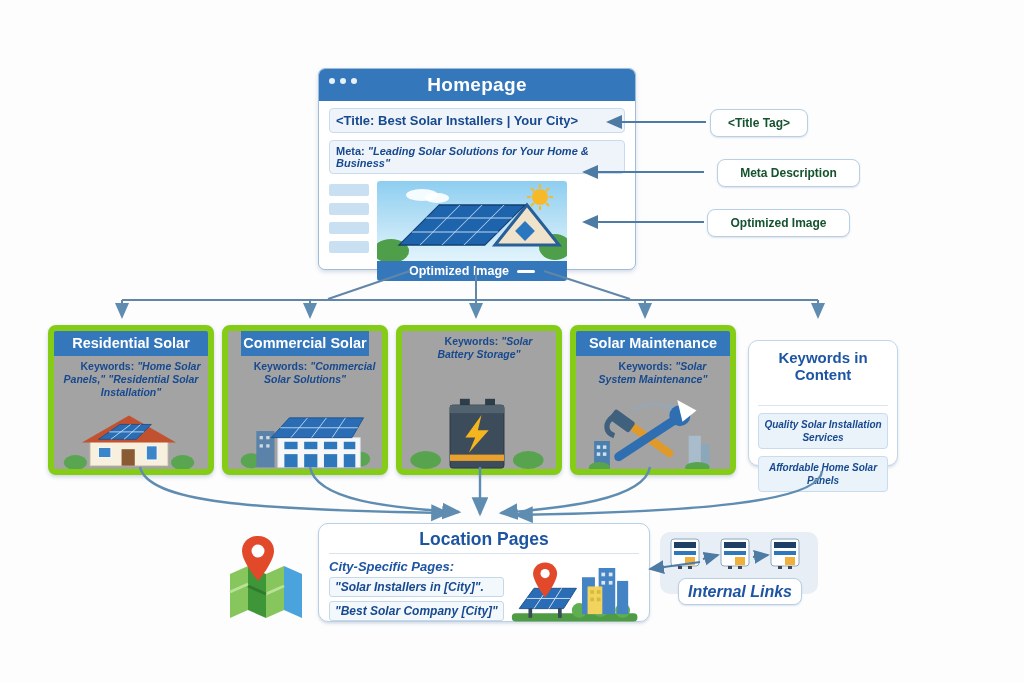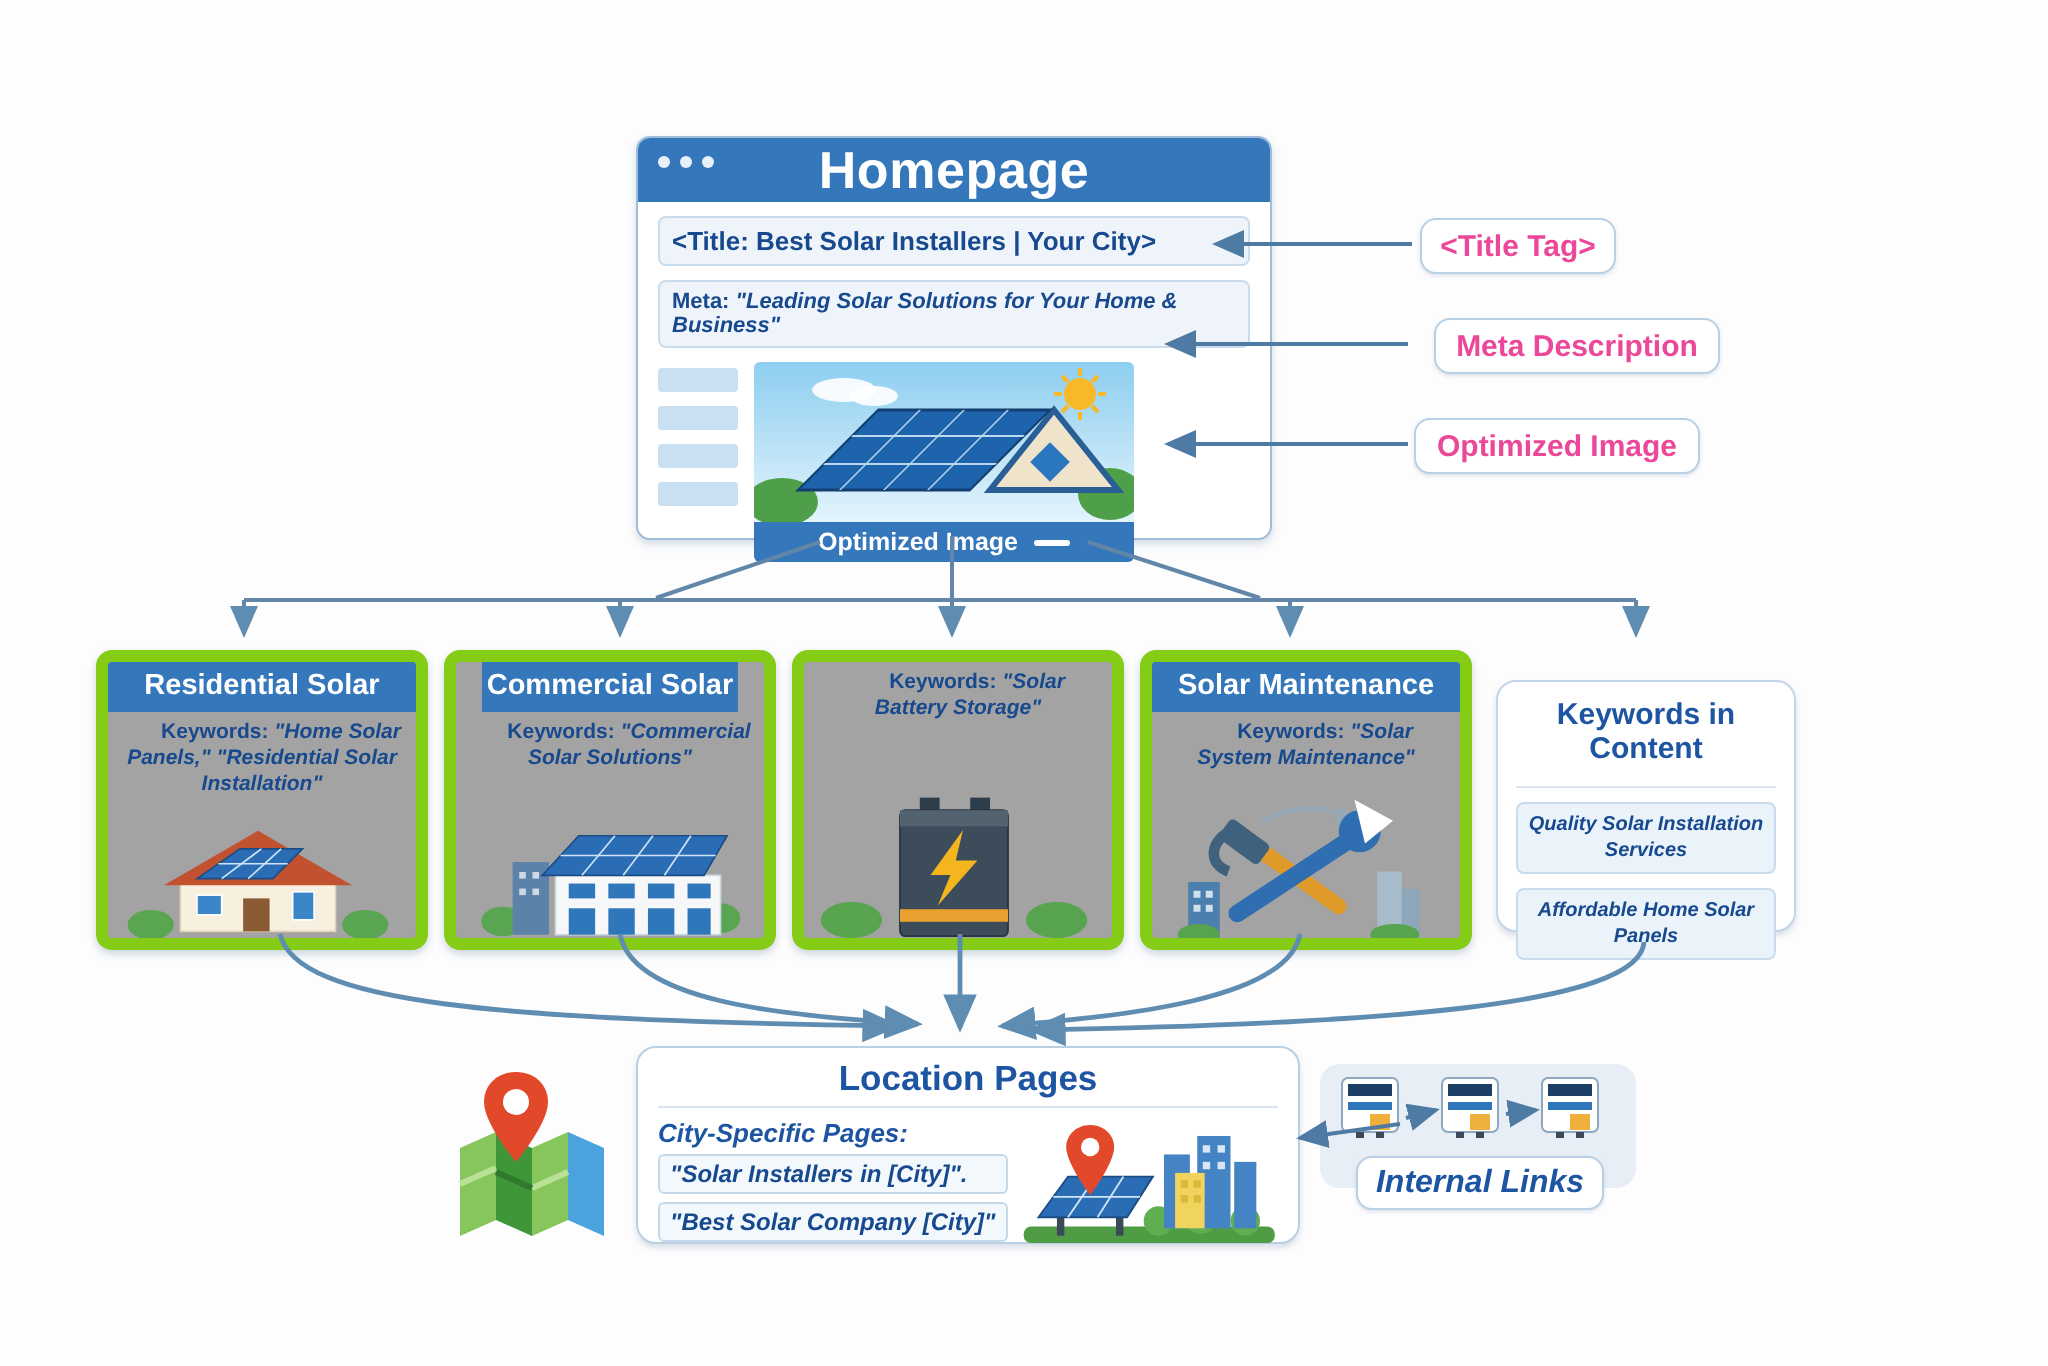--- a/index.html
+++ b/index.html
@@ -9,38 +9,38 @@
   
   #connectors{position:absolute;left:0;top:0;width:1024px;height:683px;z-index:6;pointer-events:none;}
 
   
   .homepage{left:318px;top:68px;width:316px;height:200px;background:#fff;
     border:1px solid #9fbcd9;border-radius:7px;box-shadow:0 2px 4px rgba(90,120,150,.25);z-index:2;}
   .hp-header{height:32px;background:#3477bb;border-radius:6px 6px 0 0;display:flex;
     align-items:center;justify-content:center;position:relative;}
   .hp-dots{position:absolute;left:10px;top:9px;display:flex;gap:5px;}
   .hp-dots i{width:6px;height:6px;border-radius:50%;background:#e9f1f8;display:block;}
-  .hp-title{color:#fff;font-weight:bold;font-size:26px;letter-spacing:.3px;}
+  .hp-title{color:#fff;font-weight:bold;font-size:19px;letter-spacing:.3px;}
   .hp-row{margin:7px 10px 0 10px;background:#eef4fa;border:1px solid #c9dcee;border-radius:4px;
     padding:4px 6px;font-weight:bold;color:#17498f;}
   .title-row{font-size:13px;}
   .meta-row{font-size:11px;}
   .meta-row i{font-style:italic;}
   .hp-media{display:flex;margin:7px 10px 0 10px;gap:8px;}
   .hp-bars{display:flex;flex-direction:column;gap:7px;padding-top:3px;}
   .hp-bars i{width:40px;height:12px;background:#c9dff2;border-radius:2px;display:block;}
   .hp-imgwrap{width:190px;}
   .hp-hero{display:block;border-radius:3px 3px 0 0;}
   .hp-caption{height:20px;background:#3477bb;color:#fff;font-weight:bold;font-size:12.5px;
     display:flex;align-items:center;justify-content:center;gap:8px;border-radius:0 0 3px 3px;}
   .cap-dash{display:inline-block;width:18px;height:3px;background:#fff;border-radius:2px;}
 
   
   .callout{background:#fff;border:1.5px solid #b9cfe4;border-radius:8px;display:flex;
-    align-items:center;justify-content:center;font-weight:bold;font-size:15px;color:#ec4899;
+    align-items:center;justify-content:center;font-weight:bold;font-size:12px;color:#14532d;
     box-shadow:0 1px 2px rgba(90,120,150,.2);z-index:2;}
   #callout-title{left:710px;top:109px;width:96px;height:26px;}
   #callout-meta{left:707px;top:159px;width:141px;height:26px;margin-left:10px;}
   #callout-image{left:707px;top:209px;width:141px;height:26px;}
 
   
   .service{width:154px;height:138px;top:325px;background:#a3a3a3;border:6px solid #84cc16;
     border-radius:8px;display:flex;flex-direction:column;overflow:hidden;
     box-shadow:0 2px 4px rgba(90,120,150,.3);z-index:2;}
   .svc-head{background:#3477bb;color:#fff;font-weight:bold;font-size:14.5px;text-align:center;
@@ -51,21 +51,21 @@
   .svc-art{margin-top:auto;}
   #svc-residential{left:48px;}
   #svc-commercial{left:222px;align-items:center;}
   #svc-battery{left:396px;}
   #svc-maintenance{left:570px;}
 
   
   .kic{left:748px;top:340px;width:150px;height:126px;background:#fff;border:1.5px solid #c3d5e8;
     border-radius:10px;box-shadow:0 2px 3px rgba(90,120,150,.22);z-index:2;padding:8px 9px 0 9px;box-sizing:border-box;}
   .kic-title{font-weight:bold;font-size:15px;color:#1d55a3;text-align:center;
-    border-bottom:1px solid #dbe6f1;padding-bottom:10px;}
+    border-bottom:1px solid #dbe6f1;padding-bottom:22px;}
   .kic-item{margin-top:7px;background:#eaf2fa;border:1px solid #c9dcee;border-radius:4px;
     font-size:10px;font-weight:bold;font-style:italic;color:#17498f;text-align:center;
     padding:4px 3px;line-height:1.3;}
 
   
   .locbox{left:318px;top:523px;width:332px;height:99px;background:#fff;border:1.5px solid #b9cfe4;
     border-radius:10px;box-shadow:0 2px 3px rgba(90,120,150,.22);z-index:2;box-sizing:border-box;padding:5px 10px;}
   .loc-title{text-align:center;font-weight:bold;font-size:17.5px;color:#1d55a3;
     border-bottom:1px solid #d7e3ef;padding-bottom:3px;}
   .loc-cols{display:flex;margin-top:4px;gap:6px;}

